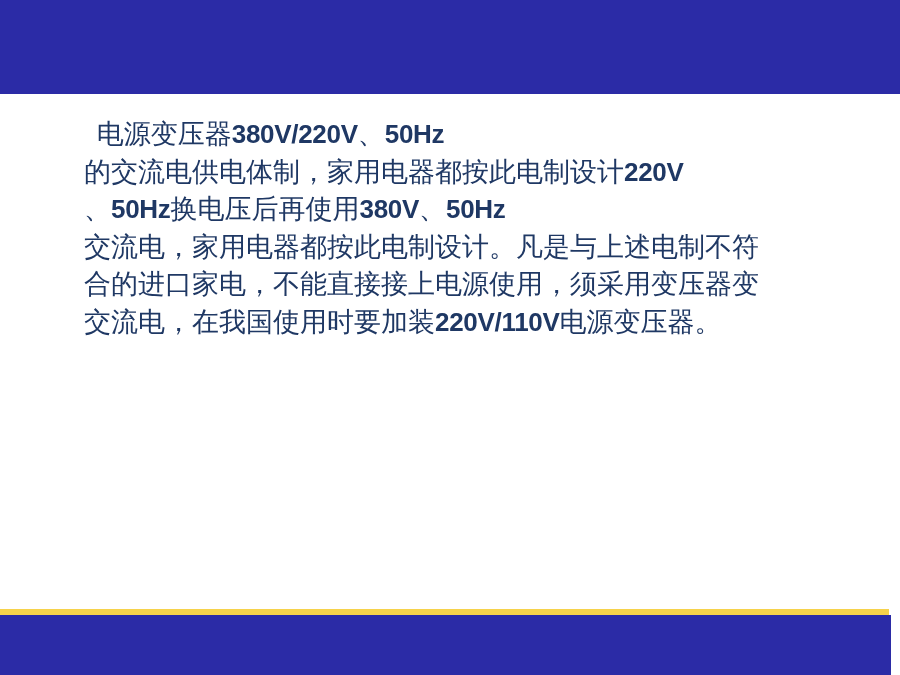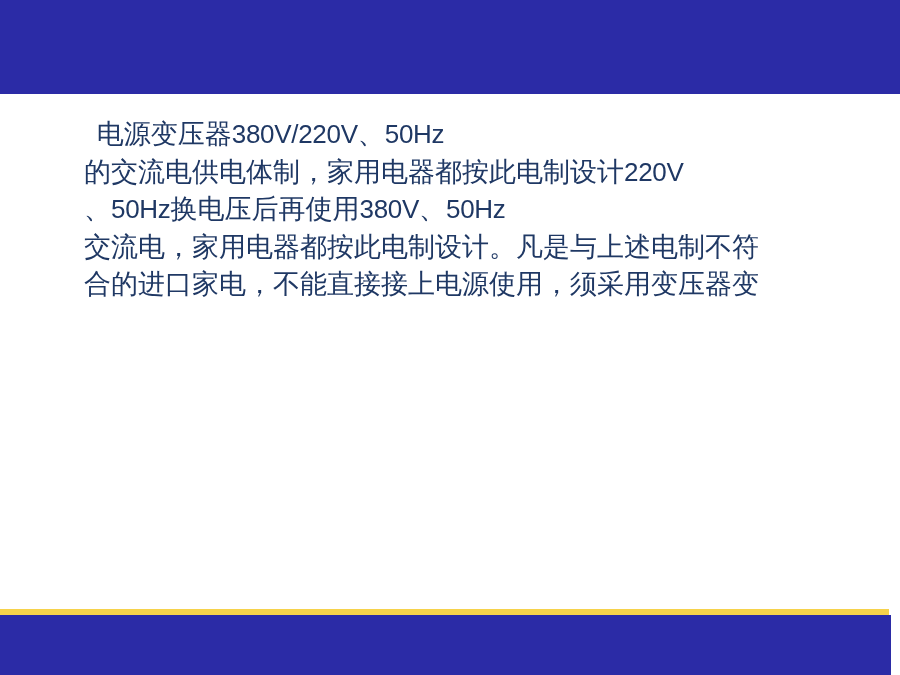--- a/index.html
+++ b/index.html
@@ -40,21 +40,21 @@
   .line {
     font-family: "Liberation Serif", "DejaVu Serif", serif;
     font-size: 27px;
     line-height: 37.5px;
     color: #1f3864;
     white-space: pre;
     letter-spacing: 0px;
   }
   .line .lat {
     font-family: "Liberation Sans", "DejaVu Sans", sans-serif;
-    font-weight: normal;
+    font-weight: bold;
     font-size: 26px;
     letter-spacing: -0.3px;
   }
   .line.indent {
     padding-left: 6px;
   }
 
   
   .gold-rule {
     position: absolute;
@@ -79,20 +79,21 @@
 <div class="slide">
 
   <div class="top-band"></div>
 
   <div class="content">
       <div class="line indent"><span> 电源变压器</span><span class="lat">380V/220V</span><span>、</span><span class="lat">50Hz</span></div>
       <div class="line"><span>的交流电供电体制，家用电器都按此电制设计</span><span class="lat">220V</span></div>
       <div class="line"><span>、</span><span class="lat">50Hz</span><span>换电压后再使用</span><span class="lat">380V</span><span>、</span><span class="lat">50Hz</span></div>
       <div class="line"><span>交流电，家用电器都按此电制设计。凡是与上述电制不符</span></div>
       <div class="line"><span>合的进口家电，不能直接接上电源使用，须采用变压器变</span></div>
+      <div class="line"><span>交流电，在我国使用时要加装</span><span class="lat">220V/110V</span><span>电源变压器。</span></div>
     </div>
 
   <div class="gold-rule"></div>
 
   <div class="footer-band">
     
     
   </div>
 
 </div>

